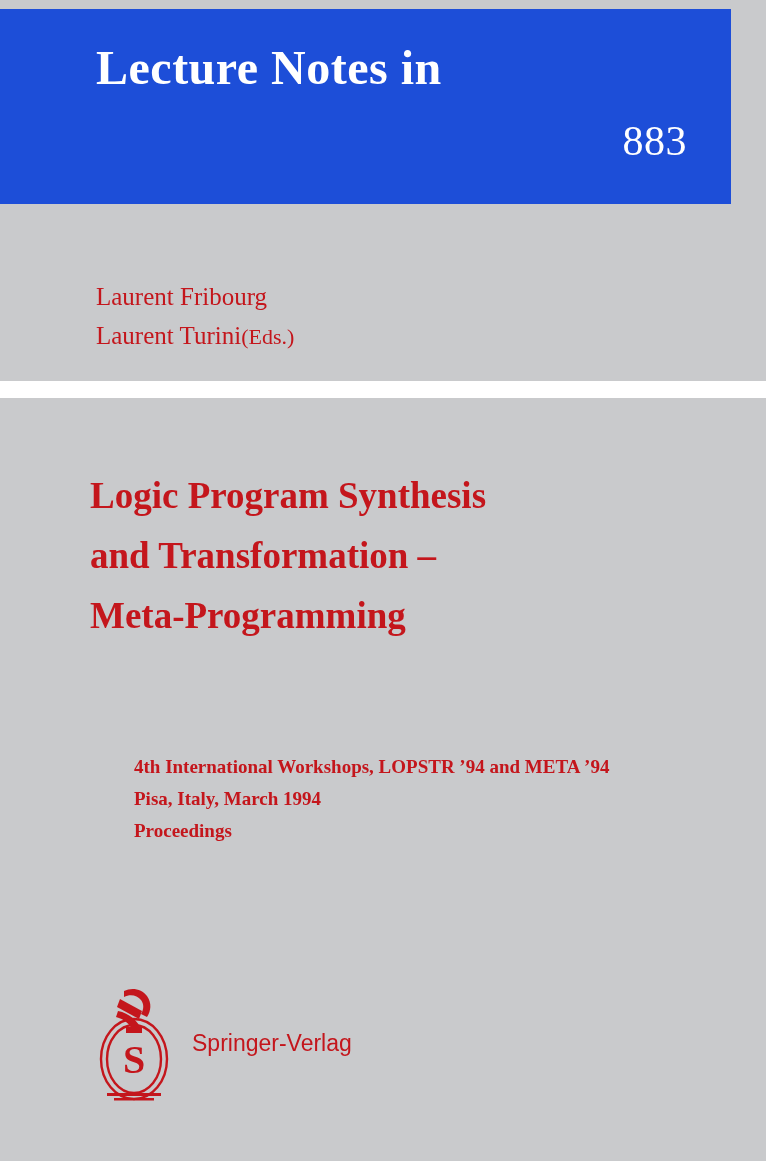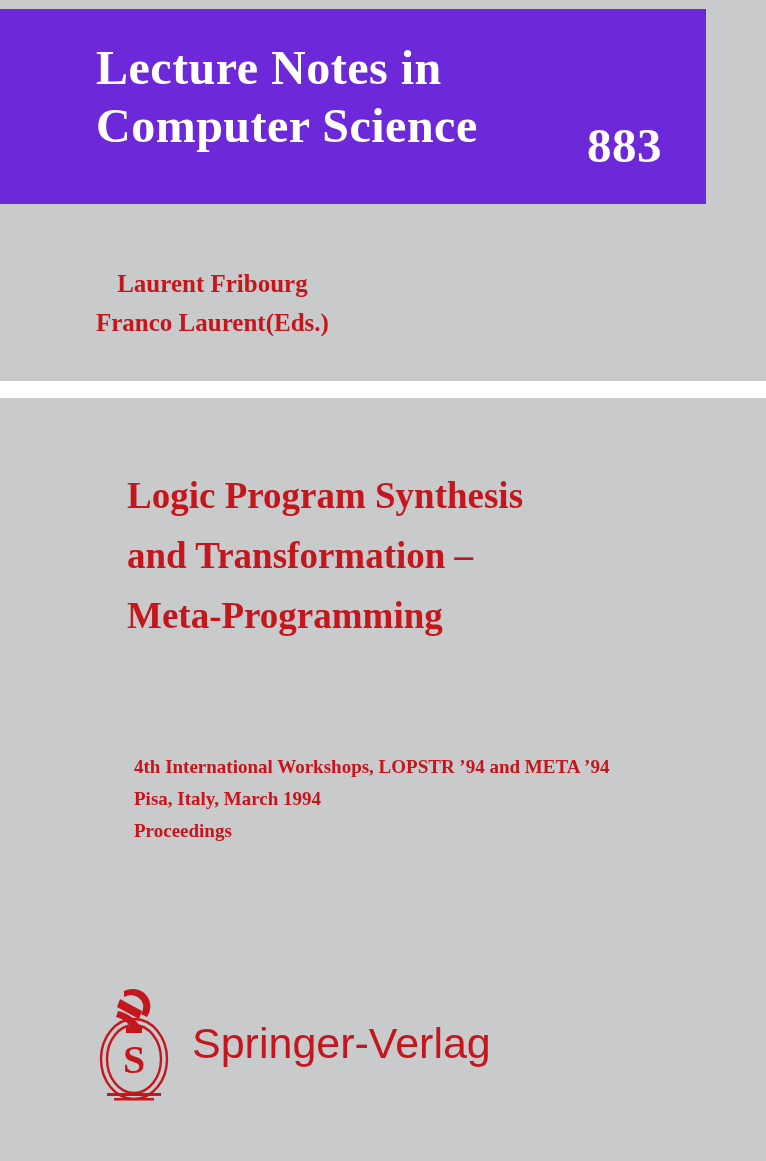--- a/index.html
+++ b/index.html
@@ -21,21 +21,22 @@
     box-sizing: border-box;
   }
 
   
   .header-band {
     position: absolute;
     left: 0;
     top: 9px;
     width: 706px;
     height: 195px;
-    background: #6d28d9;
+    background: #1d4ed8;
+    padding-left: 25px;
   }
   .series-title {
     position: absolute;
     left: 96px;
     top: 30px;
     width: 540px;
     color: #ffffff;
     font-family: "Liberation Serif", serif;
     font-weight: bold;
     font-size: 48px;
@@ -45,43 +46,42 @@
   .series-title .line {
     display: block;
     white-space: nowrap;
   }
   .volume-number {
     position: absolute;
     right: 44px;
     top: 108px;
     color: #ffffff;
     font-family: "Liberation Serif", serif;
-    font-weight: bold;
-    font-size: 49px;
+    font-weight: normal;
+    font-size: 42px;
     letter-spacing: 0.5px;
   }
 
   
   .editors {
     position: absolute;
     left: 96px;
-    top: 264px;
-    color: #c4161c;
-    font-family: "Liberation Serif", serif;
-    font-weight: bold;
+    top: 277px;
+    color: #c4161c;
+    font-family: "Liberation Serif", serif;
+    font-weight: normal;
     font-size: 25px;
     line-height: 39px;
-    text-align: center;
   }
   .editors .ed-line {
     display: block;
     white-space: nowrap;
   }
   .editors .eds-suffix {
-    font-size: 25px;
+    font-size: 22px;
   }
 
   
   .sep-white {
     position: absolute;
     left: 0;
     top: 381px;
     width: 766px;
     height: 17px;
     background: #ffffff;
@@ -91,21 +91,20 @@
   .main-title {
     position: absolute;
     left: 90px;
     top: 466px;
     width: 620px;
     color: #c4161c;
     font-family: "Liberation Serif", serif;
     font-weight: bold;
     font-size: 37px;
     line-height: 60px;
-    margin-left: 37px;
   }
   .main-title .t-line {
     display: block;
     white-space: nowrap;
   }
 
   
   .subtitle {
     position: absolute;
     left: 90px;
@@ -137,44 +136,43 @@
     top: 0;
     width: 88px;
     height: 122px;
   }
   .publisher-text {
     position: absolute;
     left: 102px;
     top: 38px;
     color: #c4161c;
     font-family: "Liberation Sans", sans-serif;
-    font-size: 43px;
+    font-size: 23px;
     line-height: 40px;
   }
   .publisher-text .p-line {
     display: block;
     white-space: nowrap;
   }
 </style>
 </head>
 <body>
 
 <div class="cover">
 
   <div class="header-band">
     <div class="series-title">
       <span class="line">Lecture Notes in</span>
-      <span class="line">Computer Science</span>
     </div>
     <div class="volume-number">883</div>
   </div>
 
   <div class="editors">
     <span class="ed-line">Laurent Fribourg</span>
-    <span class="ed-line"><span>Franco Laurent</span><span class="eds-suffix">(Eds.)</span></span>
+    <span class="ed-line"><span>Laurent Turini</span><span class="eds-suffix">(Eds.)</span></span>
   </div>
 
   <div class="sep-white"></div>
 
   <div class="main-title">
     <span class="t-line">Logic Program Synthesis</span>
     <span class="t-line">and Transformation –</span>
     <span class="t-line">Meta-Programming</span>
   </div>
 

